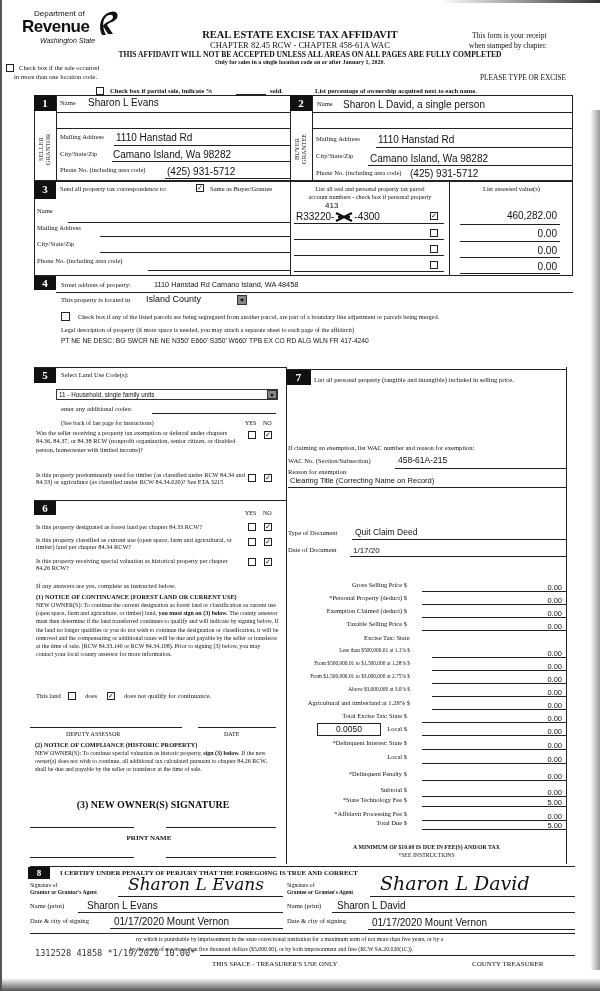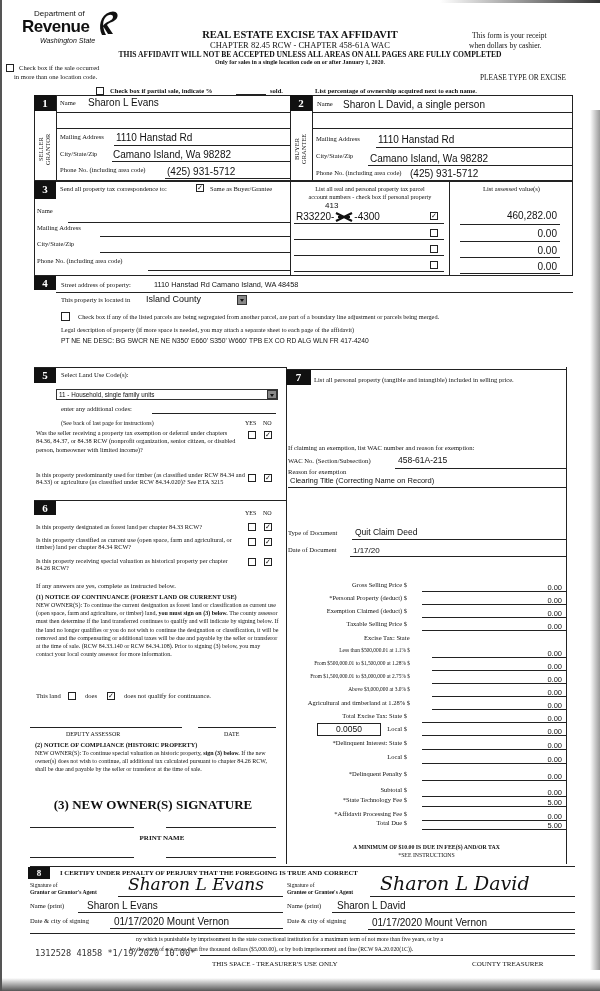--- a/index.html
+++ b/index.html
@@ -40,21 +40,21 @@
   <div class="abs sans bold" style="left:0;top:9px;font-size:17px;letter-spacing:-0.5px;">Revenue</div>
   <div class="abs sans" style="left:18px;top:29px;font-size:7px;font-style:italic;">Washington State</div>
   <svg class="abs" style="left:74px;top:1px;" width="24" height="28" viewBox="0 0 24 28">
     <path d="M6 26 C2 18 4 6 14 3 C20 1 23 5 21 9 C19 13 13 13 11 16 L17 25 L12 25 L7 17 C10 12 17 12 17 8 C17 5 12 5 9 9 C6 13 7 20 10 26 Z" fill="#111"></path>
   </svg>
 </div>
 
 <div class="abs serif bold center" style="left:170px;top:29px;width:260px;font-size:10.5px;">REAL ESTATE EXCISE TAX AFFIDAVIT</div>
 <div class="abs serif center" style="left:170px;top:40px;width:260px;font-size:8.5px;">CHAPTER 82.45 RCW - CHAPTER 458-61A WAC</div>
 <div class="abs serif" style="left:472px;top:31px;font-size:7.5px;">This form is your receipt</div>
-<div class="abs serif" style="left:469px;top:41px;font-size:7.5px;">when dollars by cashier.</div>
+<div class="abs serif" style="left:469px;top:41px;font-size:7.5px;">when stamped by chapter.</div>
 <div class="abs serif bold center" style="left:40px;top:50px;width:540px;font-size:7.6px;">THIS AFFIDAVIT WILL NOT BE ACCEPTED UNLESS ALL AREAS ON ALL PAGES ARE FULLY COMPLETED</div>
 <div class="abs serif bold center" style="left:100px;top:59px;width:400px;font-size:6px;">Only for sales in a single location code on or after January 1, 2020.</div>
 
 <div class="cb" style="left:6px;top:64px;"></div>
 <div class="abs lbl" style="left:19px;top:64px;">Check box if the sale occurred</div>
 <div class="abs lbl" style="left:14px;top:73px;">in more than one location code.</div>
 <div class="abs serif" style="left:480px;top:73px;font-size:7.3px;">PLEASE TYPE OR EXCISE</div>
 
 <div class="cb" style="left:96px;top:87px;"></div>
 <div class="abs lbl bold" style="left:110px;top:87px;">Check box if partial sale, indicate %</div>
@@ -211,24 +211,24 @@
 <div class="abs lbl" style="left:124px;top:692px;">does not qualify for continuance.</div>
 
 <div class="hline" style="left:30px;top:727px;width:152px;"></div>
 <div class="hline" style="left:198px;top:727px;width:78px;"></div>
 <div class="abs lbl" style="left:66px;top:731px;font-size:6px;">DEPUTY ASSESSOR</div>
 <div class="abs lbl" style="left:224px;top:731px;font-size:6px;">DATE</div>
 <div class="abs para bold" style="left:35px;top:741px;white-space:nowrap;">(2) NOTICE OF COMPLIANCE (HISTORIC PROPERTY)</div>
 <div class="abs para" style="left:35px;top:749px;width:240px;font-size:6px;line-height:8px;">
   <span>NEW OWNER(S): To continue special valuation as historic property,</span> <b>sign (3) below.</b> <span>If the new owner(s) does not wish to continue, all additional tax calculated pursuant to chapter 84.26 RCW, shall be due and payable by the seller or transferor at the time of sale.</span>
 </div>
-<div class="abs para bold center" style="left:30px;top:801px;width:246px;font-size:13px;">(3) NEW OWNER(S) SIGNATURE</div>
+<div class="abs para bold center" style="left:30px;top:801px;width:246px;font-size:10px;">(3) NEW OWNER(S) SIGNATURE</div>
 <div class="hline" style="left:30px;top:827px;width:104px;"></div>
 <div class="hline" style="left:166px;top:827px;width:110px;"></div>
-<div class="abs para bold center" style="left:39px;top:834px;width:246px;font-size:7px;">PRINT NAME</div>
+<div class="abs para bold center" style="left:26px;top:834px;width:246px;font-size:7px;">PRINT NAME</div>
 <div class="hline" style="left:30px;top:857px;width:104px;"></div>
 <div class="hline" style="left:166px;top:857px;width:110px;"></div>
 
 <div class="vline" style="left:286px;top:367px;height:497px;"></div>
 <div class="vline" style="left:566px;top:367px;height:497px;"></div>
 <div class="hline" style="left:286px;top:369px;width:281px;"></div>
 <div class="badge" style="left:286px;top:370px;width:25px;height:15px;line-height:15px;">7</div>
 <div class="abs lbl" style="left:314px;top:376px;">List all personal property (tangible and intangible) included in selling price.</div>
 <div class="abs lbl" style="left:288px;top:444px;">If claiming an exemption, list WAC number and reason for exemption:</div>
 <div class="abs lbl" style="left:288px;top:457px;">WAC No. (Section/Subsection)</div>

